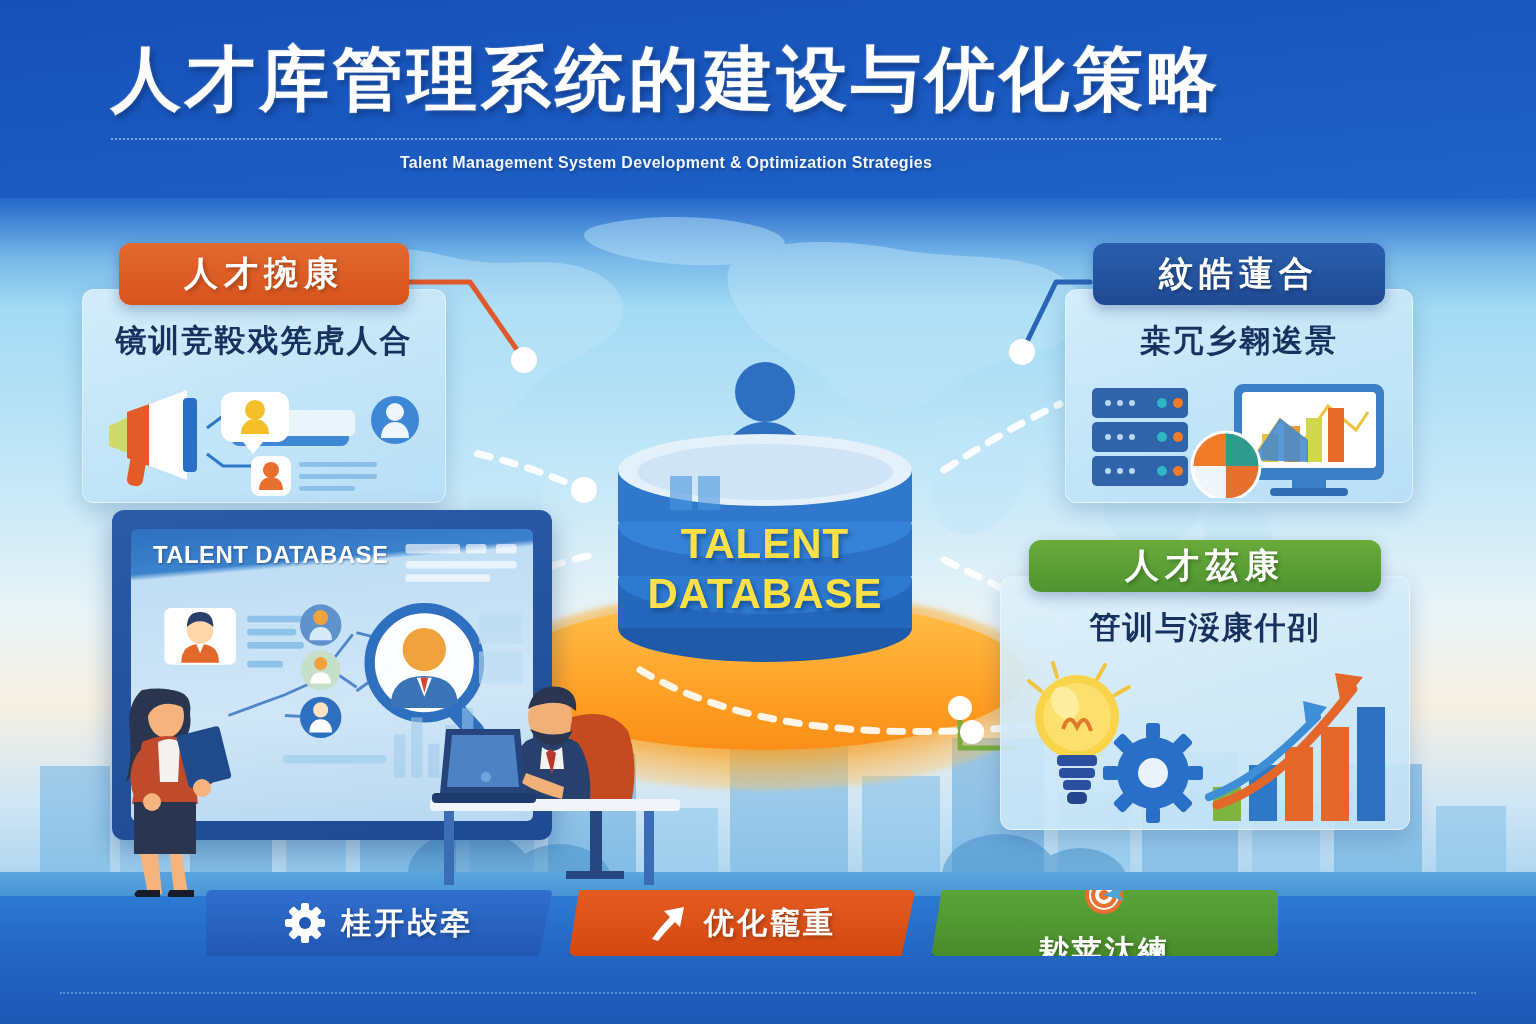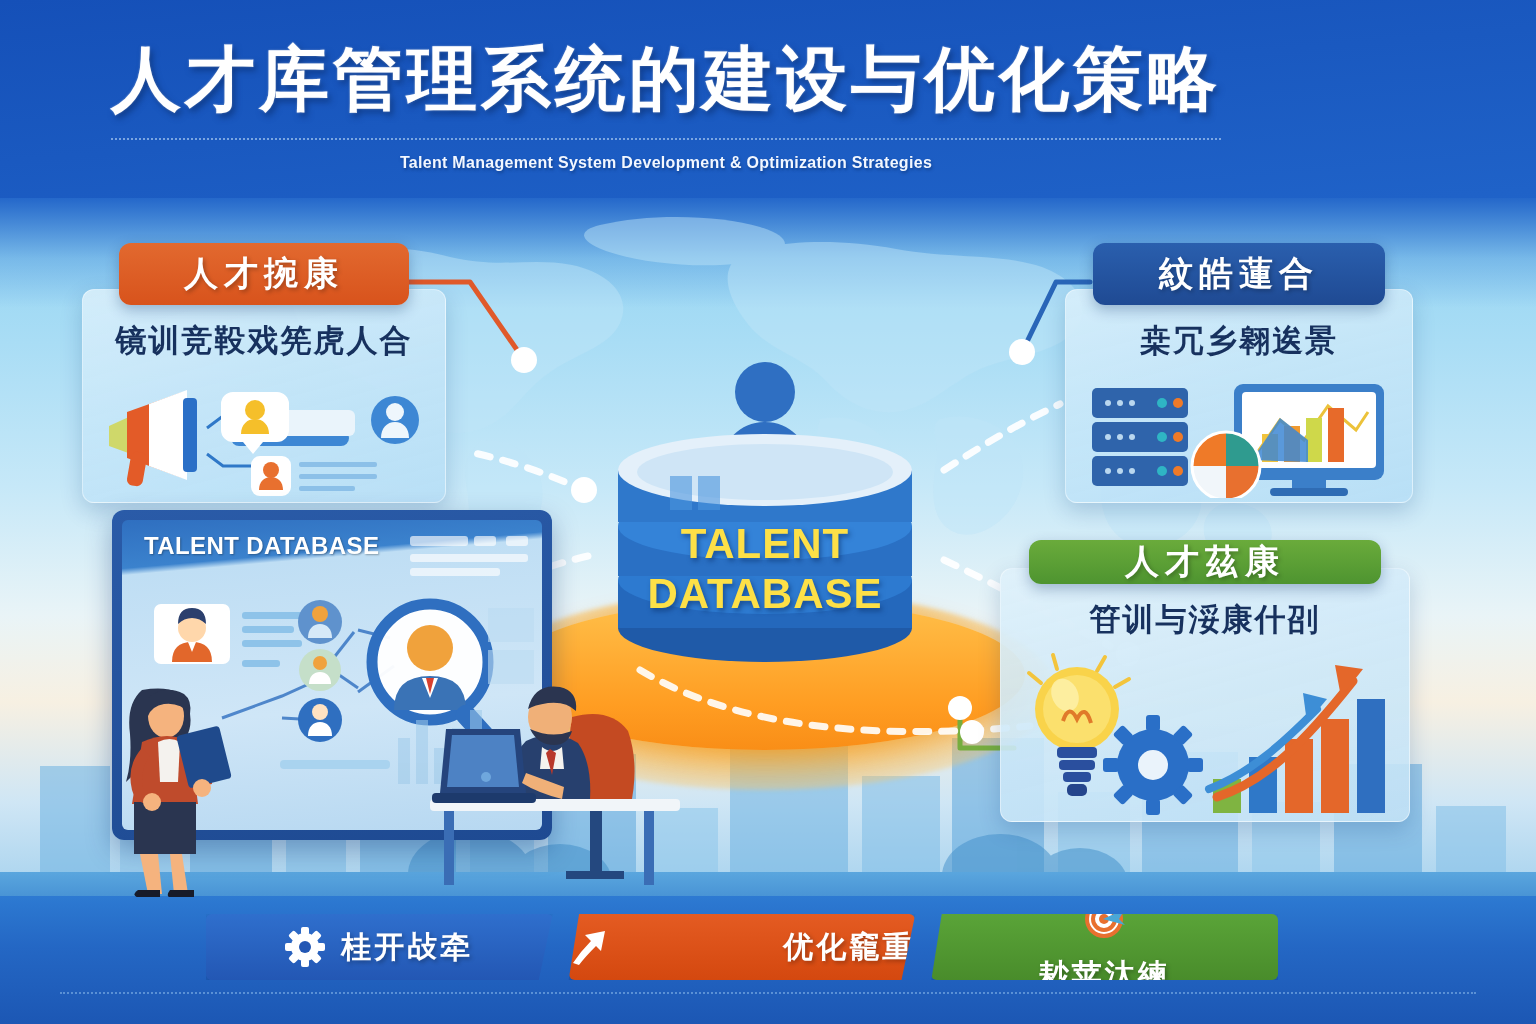--- a/index.html
+++ b/index.html
@@ -109,69 +109,69 @@
   #card-talent-sourcing .card-head{width:290px;height:62px;background:linear-gradient(180deg,#e2692f 0%,#d8531c 100%);}
   #card-talent-sourcing .card-body{height:212px;}
 
   
   #card-system-integration{left:1065px;top:243px;width:348px;}
   #card-system-integration .card-head{width:292px;height:62px;background:linear-gradient(180deg,#2a5fae 0%,#1f4a93 100%);}
   #card-system-integration .card-body{height:212px;}
 
   
   #card-talent-development{left:1000px;top:540px;width:410px;}
-  #card-talent-development .card-head{width:352px;height:44px;background:linear-gradient(180deg,#6aab3b 0%,#4e9430 100%);}
+  #card-talent-development .card-head{width:352px;height:52px;background:linear-gradient(180deg,#6aab3b 0%,#4e9430 100%);}
   #card-talent-development .card-body{height:252px;background:linear-gradient(165deg,rgba(222,240,250,.95) 0%,rgba(205,232,248,.9) 50%,rgba(195,226,246,.88) 100%);}
   #card-talent-development .card-art{height:168px;}
 
   
   .database{position:absolute;left:612px;top:360px;width:306px;height:300px;}
   .db-person{position:absolute;left:50%;top:-4px;transform:translateX(-50%);width:112px;height:118px;}
   .db-stack{position:absolute;left:0;top:60px;width:306px;height:246px;}
   .db-label{
     position:absolute;left:0;width:306px;text-align:center;
     color:#fde047;font-weight:700;letter-spacing:1px;
     text-shadow:2px 3px 5px rgba(12,50,110,.6);
   }
   #db-label-1{top:160px;font-size:42px;}
   #db-label-2{top:210px;font-size:42px;}
 
   
   .monitor{position:absolute;left:112px;top:510px;width:440px;height:330px;}
   .monitor-frame{
     position:absolute;inset:0;border-radius:12px;
     background:linear-gradient(170deg,#2a5ba8 0%,#1e4a92 100%);
-    padding:10px;box-sizing:border-box;
+    padding:19px;box-sizing:border-box;
     box-shadow:0 10px 26px rgba(10,45,110,.35);
   }
   .monitor-screen{
     position:relative;width:100%;height:100%;border-radius:6px;overflow:hidden;
     background:linear-gradient(175deg,#2f6fc0 0%,#3b82cd 14%,#bfdef4 16%,#cfe6f7 60%,#b7d8f1 100%);
   }
   .mon-title{
     position:absolute;left:22px;top:12px;color:#fff;font-size:24px;font-weight:700;letter-spacing:.4px;
     text-shadow:1px 1px 2px rgba(0,0,0,.3);
   }
 
   
   .woman{position:absolute;left:100px;top:672px;width:140px;height:225px;}
   .manDesk{position:absolute;left:430px;top:655px;width:250px;height:245px;}
 
   
-  .tabs{position:absolute;left:206px;bottom:44px;width:1072px;height:66px;display:flex;gap:16px;}
+  .tabs{position:absolute;left:206px;bottom:68px;width:1072px;height:66px;display:flex;gap:16px;}
   .tab{
     position:relative;flex:1;height:66px;
     display:flex;align-items:center;justify-content:center;gap:16px;
     color:#fff;font-size:30px;font-weight:700;letter-spacing:3px;
     text-shadow:2px 2px 4px rgba(0,0,0,.3);
     border-radius:6px;
     box-shadow:0 5px 14px rgba(5,30,80,.35);
   }
   .tab-1{background:linear-gradient(180deg,#2f6fcd 0%,#2357b4 100%);clip-path:polygon(0 0,100% 0,96% 100%,0 100%);}
-  .tab-2{background:linear-gradient(180deg,#e45b22 0%,#d4480f 100%);clip-path:polygon(3% 0,100% 0,96% 100%,0 100%);justify-content:space-between;}
+  .tab-2{background:linear-gradient(180deg,#e45b22 0%,#d4480f 100%);clip-path:polygon(3% 0,100% 0,96% 100%,0 100%);}
   .tab-3{background:linear-gradient(180deg,#5aa438 0%,#498c2b 100%);clip-path:polygon(3% 0,100% 0,100% 100%,0 100%);flex-direction:column;}
   .tab-icon{width:40px;height:40px;flex:0 0 auto;}
   .tabs-rule{
     position:absolute;left:60px;right:60px;bottom:30px;height:0;
     border-top:2px dotted rgba(150,195,240,.5);
   }
 
   
   .connectors{position:absolute;inset:0;pointer-events:none;}
   .connectors svg{width:100%;height:100%;}

